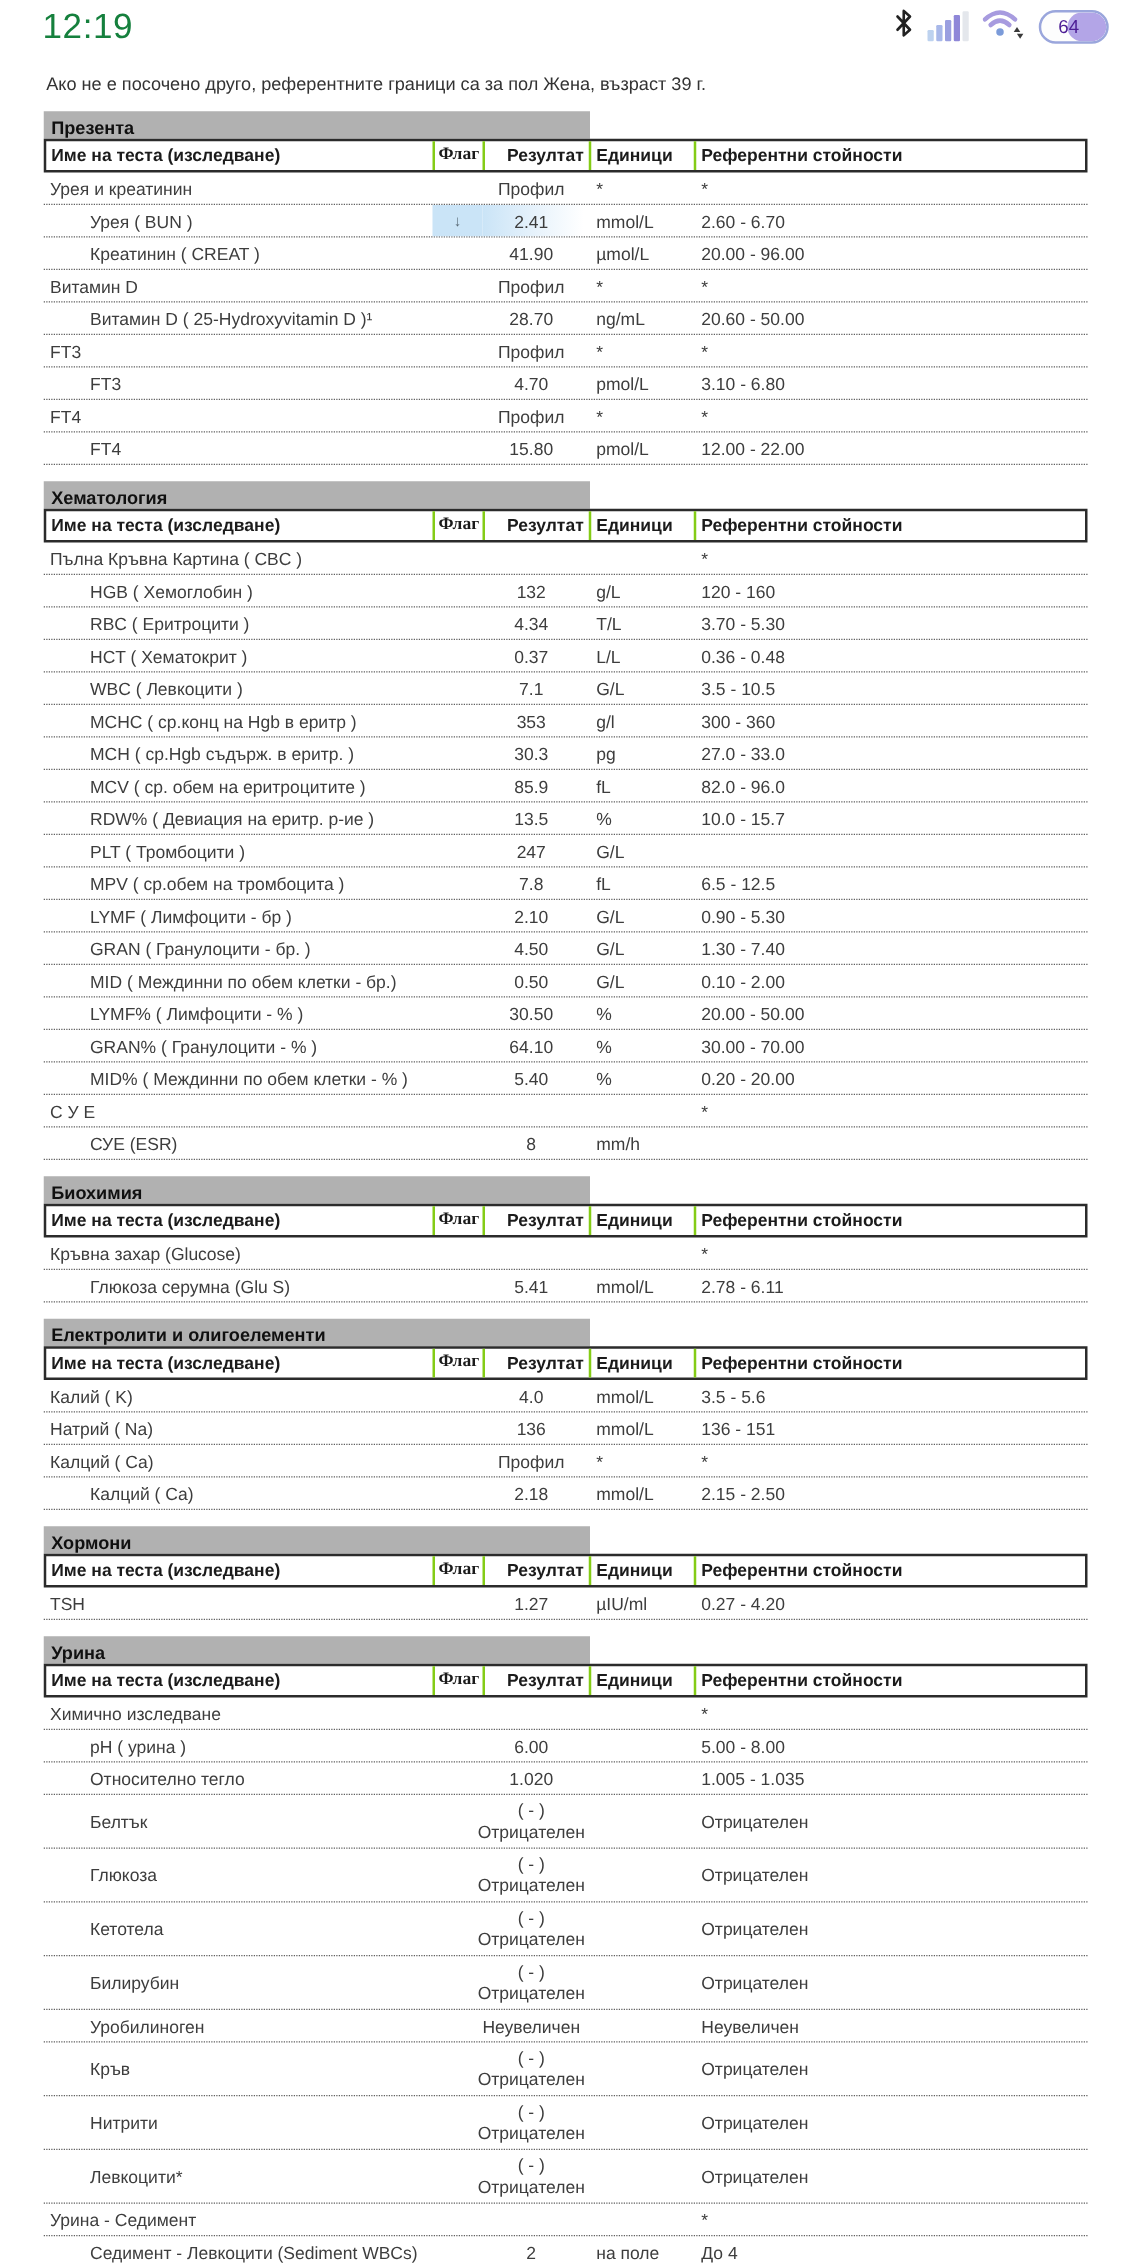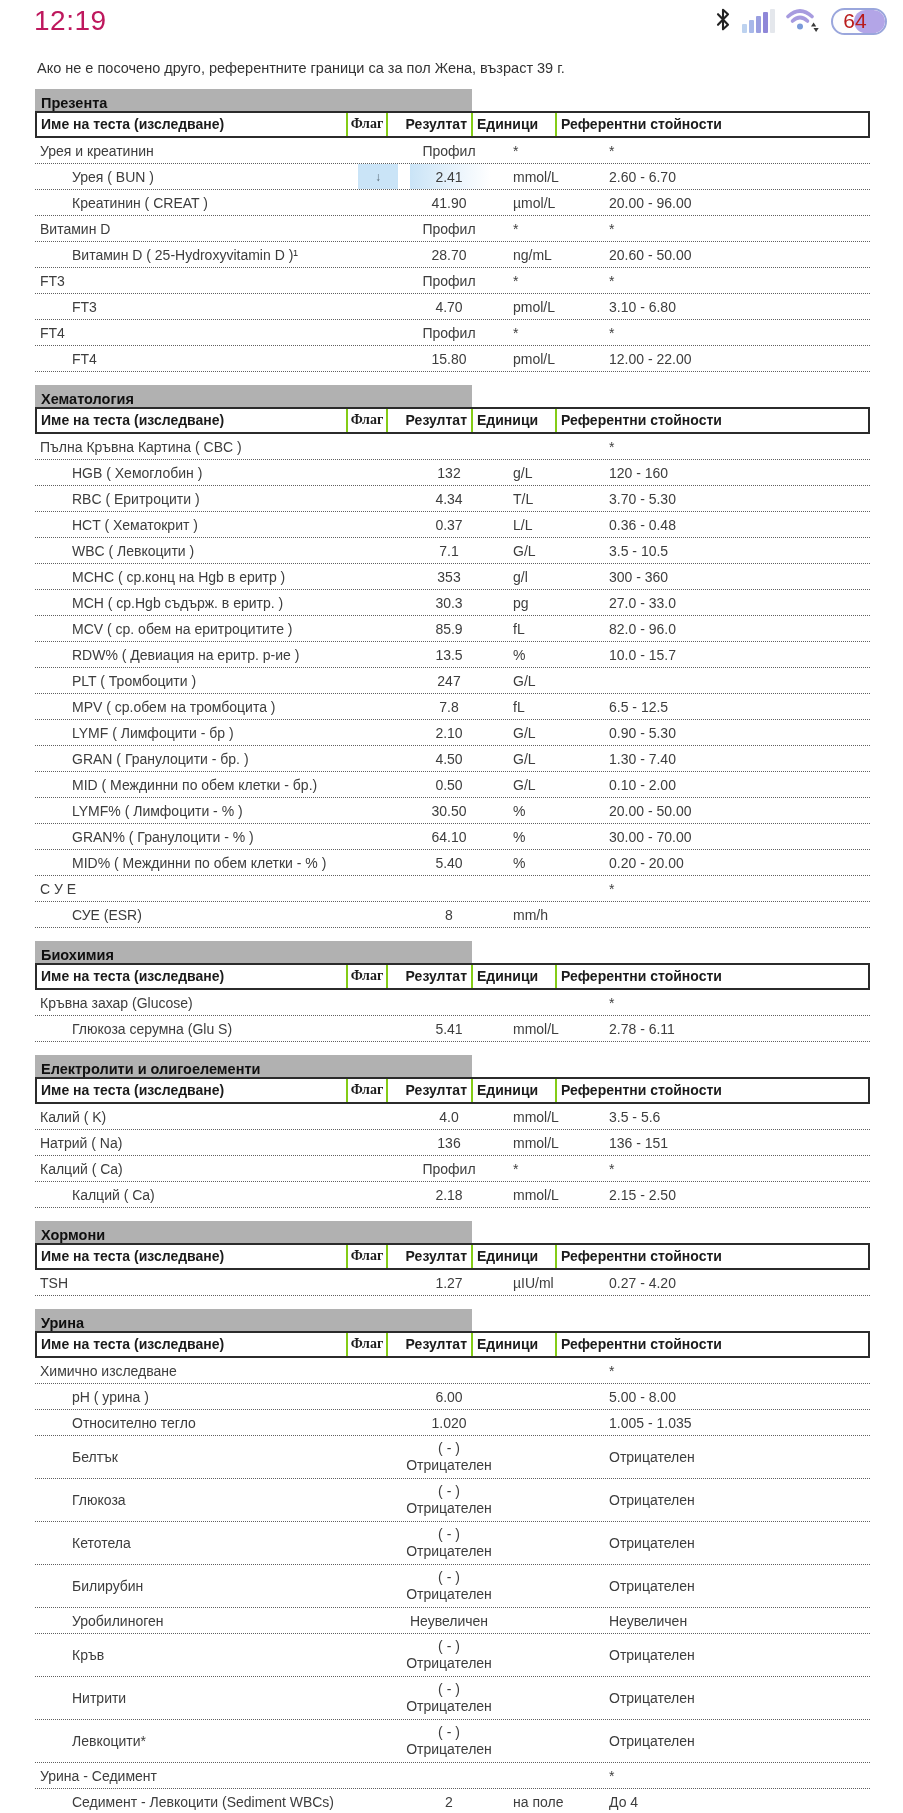--- a/index.html
+++ b/index.html
@@ -11,42 +11,42 @@
     color: #3d3d3d;
     -webkit-font-smoothing: antialiased;
   }
   
   .status-bar {
     height: 40px;
     display: flex; justify-content: space-between; align-items: center;
     padding: 2px 16px 0 34px;
     box-sizing: border-box;
   }
-  .time { font-size: 28px; color: #be185d; letter-spacing: .5px; }
+  .time { font-size: 28px; color: #15803d; letter-spacing: .5px; }
   .status-icons { display: flex; align-items: center; gap: 11px; }
   .sig-bars { display: flex; align-items: flex-end; gap: 2px; height: 24px; }
   .sig-bars i { display: block; width: 5px; border-radius: 1px; }
   .sb1 { height: 9px;  background: #bdd2ef; }
   .sb2 { height: 13px; background: #a8b8e9; }
   .sb3 { height: 17px; background: #9a9fe0; }
   .sb4 { height: 21px; background: #8f87d8; }
   .sb5 { height: 24px; background: #e4e7ec; }
   .battery {
     position: relative; width: 56px; height: 27px;
     border: 2px solid #9aa6dc; border-radius: 14px;
     box-sizing: border-box; overflow: hidden; background: #fdfdfd;
   }
   .battery .fill {
     position: absolute; right: 0; top: 0; bottom: 0; width: 60%;
     background: #b3a5e7; border-radius: 12px;
   }
   .battery .lvl {
     position: absolute; left: 0; right: 8px; top: 0; bottom: 0;
     display: flex; align-items: center; justify-content: center;
-    font-size: 21px; color: #b91c1c; z-index: 2;
+    font-size: 15px; color: #4c1d95; z-index: 2;
   }
   
   .page { padding: 0 33px 0 35px; }
   .note { font-size: 14.5px; color: #333; margin: 20px 0 6px 2px; }
   .section { margin-top: 13px; }
   .section-bar {
     width: 437px; height: 22px; background: #b1b1b1;
     display: flex; align-items: flex-end;
   }
   .section-title { font-size: 14.5px; font-weight: bold; color: #101010; padding-left: 6px; }
@@ -63,21 +63,20 @@
   }
   .thead .th:last-child { border-right: none; border-radius: 11px; }
   .th-flag { justify-content: center; font-family: Liberation Serif, serif; }
   .th-result { justify-content: flex-end; }
   
   .row {
     border-bottom: 1px dotted #5f5f5f;
     min-height: 25px;
     font-size: 14px;
     color: #3d3d3d;
-    gap: 12px;
   }
   .row .cell { display: flex; align-items: center; }
   .c-name { padding-left: 5px; }
   .row.indent .c-name { padding-left: 37px; }
   .c-flag { justify-content: center; color: #5a6b77; font-size: 12px; }
   .c-result { flex-direction: column; justify-content: center; align-items: flex-end; padding-right: 7px; }
   .c-result .r2:empty { display: none; }
   .c-units { padding-left: 6px; }
   .c-ref { padding-left: 6px; }
   .row.two-line { min-height: 42px; }

